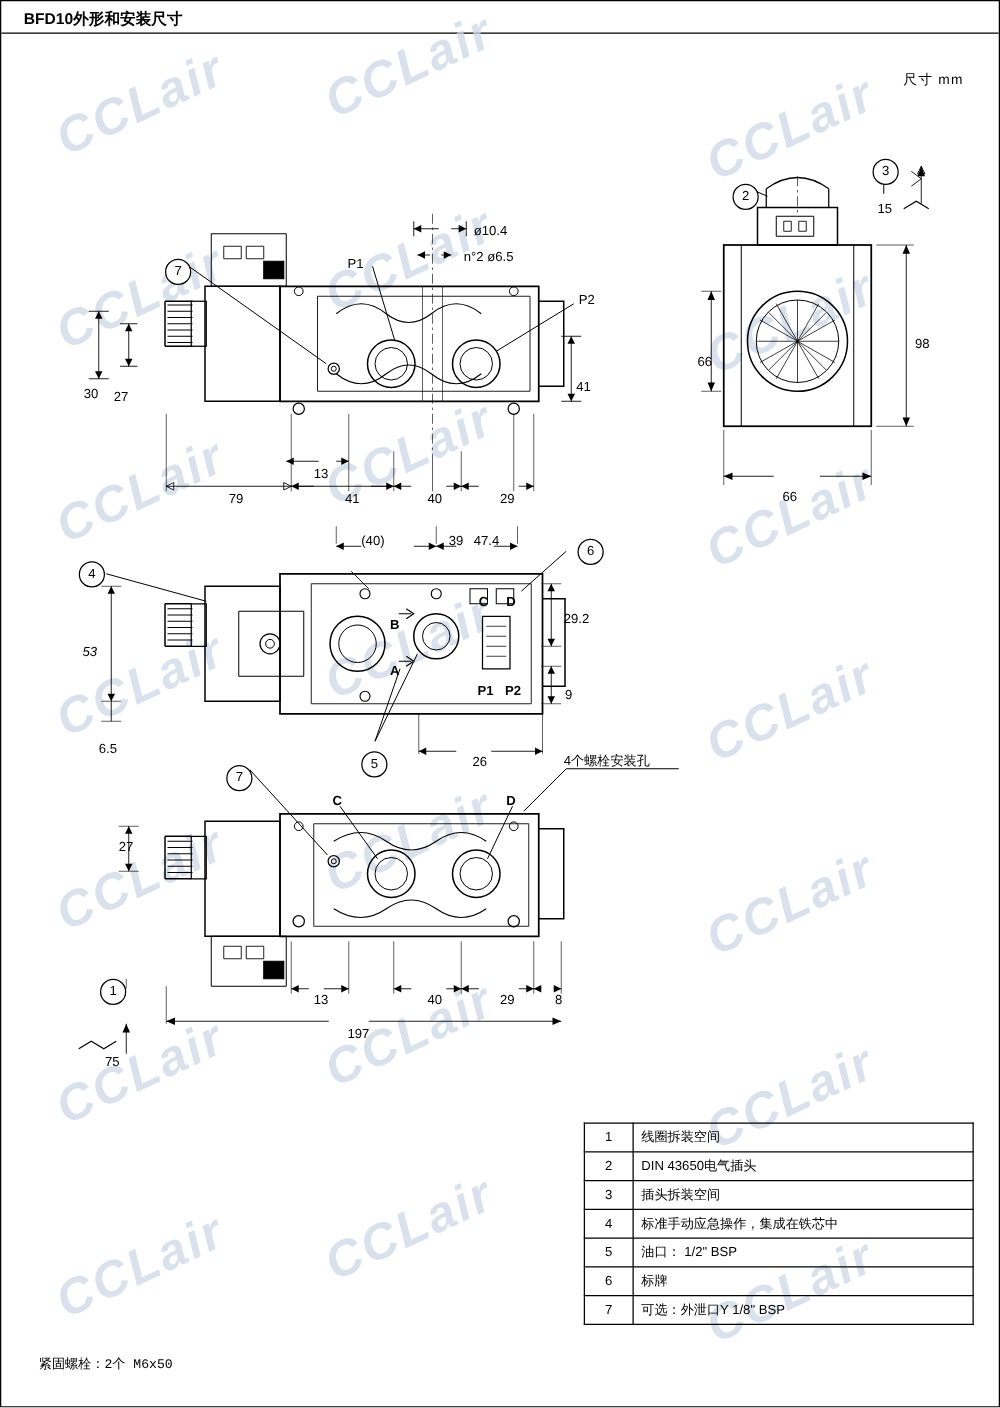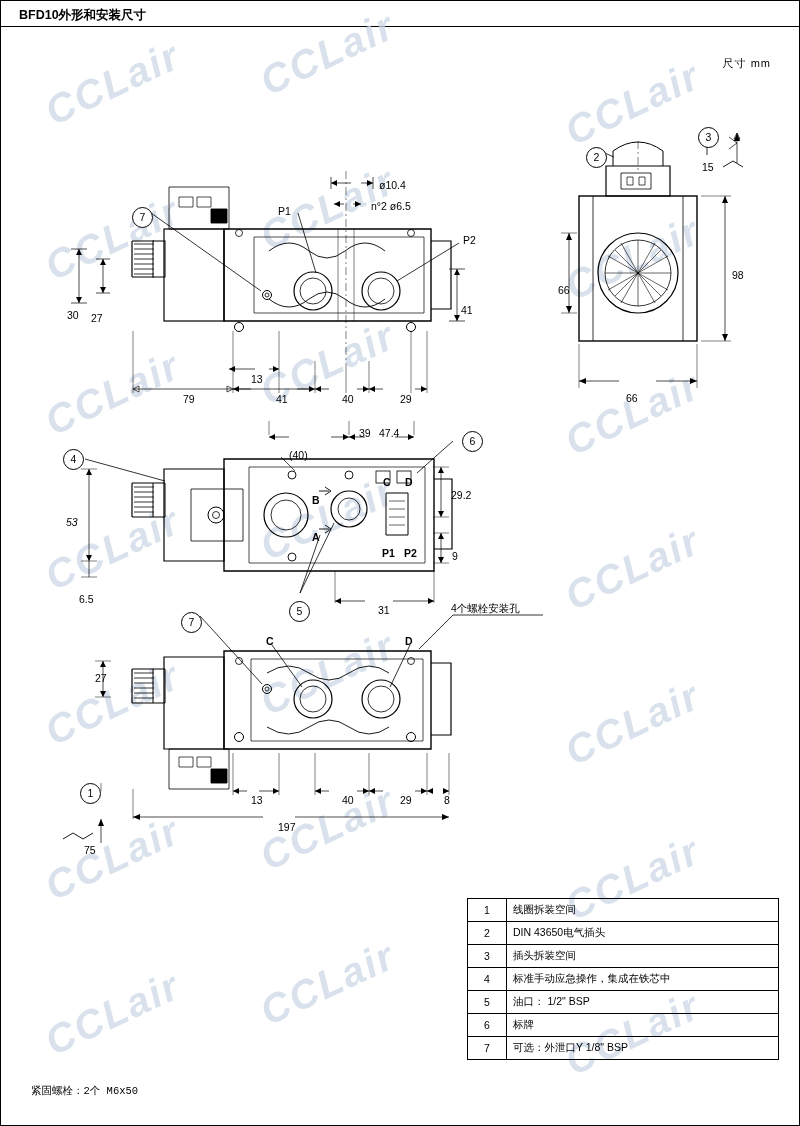--- a/index.html
+++ b/index.html
@@ -384,26 +384,26 @@
       <div class="circ-num" style="left: 697px; top: 126px;">3</div>
       <div class="lbl" style="left: 701px; top: 160px;">15</div>
       <div class="lbl" style="left: 731px; top: 268px;">98</div>
       <div class="lbl" style="left: 557px; top: 283px;">66</div>
       <div class="lbl" style="left: 625px; top: 391px;">66</div>
       <div class="circ-num" style="left: 62px; top: 448px;">4</div>
       <div class="circ-num" style="left: 461px; top: 430px;">6</div>
       <div class="circ-num" style="left: 288px; top: 600px;">5</div>
       <div class="lbl" style="left: 310px; top: 426px; margin-left: 48px;">39</div>
       <div class="lbl" style="left: 378px; top: 426px;">47.4</div>
-      <div class="lbl" style="left: 288px; top: 448px;">(40)</div>
+      <div class="lbl" style="left: 288px; top: 426px;">(40)</div>
       <div class="lbl" style="left: 450px; top: 488px;">29.2</div>
       <div class="lbl" style="left: 451px; top: 549px;">9</div>
       <div class="lbl" style="left: 65px; top: 515px; font-style: italic;">53</div>
       <div class="lbl" style="left: 78px; top: 592px;">6.5</div>
-      <div class="lbl" style="left: 377px; top: 603px;">31</div>
+      <div class="lbl" style="left: 377px; top: 603px;">26</div>
       <div class="lbl bold" style="left: 311px; top: 493px;">B</div>
       <div class="lbl bold" style="left: 311px; top: 530px;">A</div>
       <div class="lbl bold" style="left: 382px; top: 475px;">C</div>
       <div class="lbl bold" style="left: 404px; top: 475px;">D</div>
       <div class="lbl bold" style="left: 381px; top: 546px;">P1</div>
       <div class="lbl bold" style="left: 403px; top: 546px;">P2</div>
       <div class="circ-num" style="left: 180px; top: 611px;">7</div>
       <div class="circ-num" style="left: 79px; top: 782px;">1</div>
       <div class="lbl" style="left: 94px; top: 671px;">27</div>
       <div class="lbl" style="left: 250px; top: 793px;">13</div>

